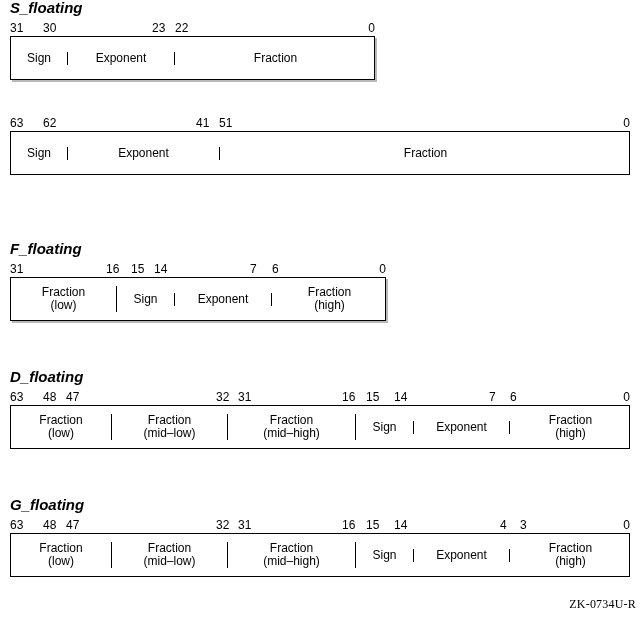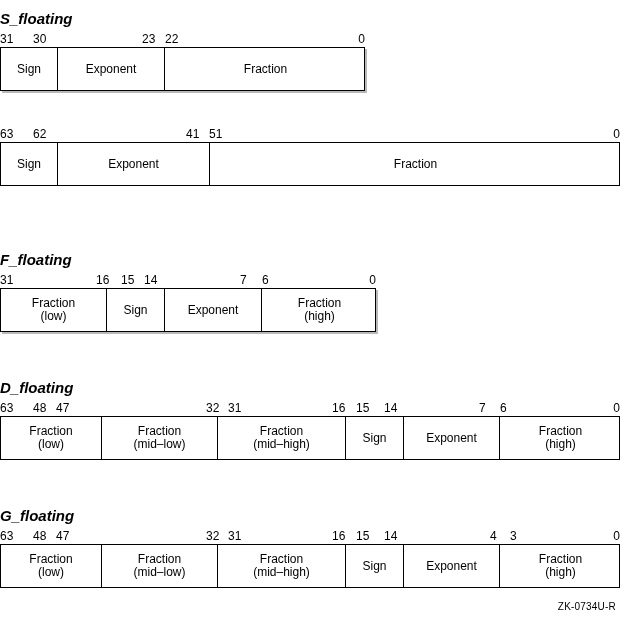--- a/index.html
+++ b/index.html
@@ -15,22 +15,21 @@
     position: relative;
     overflow: hidden;
   }
   .page {
     position: relative;
     width: 640px;
     height: 620px;
   }
   .fmt-block {
     position: absolute;
-    left: 0;
-    margin-top: 11px;
+    left: 10px;
   }
   .fmt-title {
     font-style: italic;
     font-weight: bold;
     font-size: 15px;
     letter-spacing: 0px;
     margin: 0 0 6px 0;
     line-height: 16px;
   }
   .bits-row {
@@ -51,20 +50,21 @@
     text-align: right;
   }
   .diagram {
     position: relative;
     border: 1.3px solid #000000;
     background: #ffffff;
     box-sizing: border-box;
     display: flex;
     height: 44px;
     box-shadow: 2px 2px 0 0 #b9b9b9;
+    align-items: center;
   }
   .diagram.noshadow {
     box-shadow: none;
   }
   .cell {
     box-sizing: border-box;
     border-right: 1.3px solid #000000;
     display: flex;
     align-items: center;
     justify-content: center;
@@ -72,25 +72,26 @@
     font-size: 12px;
     line-height: 13px;
     overflow: hidden;
     white-space: pre-line;
   }
   .cell:last-child {
     border-right: none;
   }
   .footer-code {
     position: absolute;
-    right: 24px;
+    right: 4px;
     bottom: 8px;
-    font-size: 10px;
+    font-size: 12px;
     letter-spacing: 0.2px;
     color: #000000;
+    font-family: Liberation Serif, serif;
   }
 </style>
 </head>
 <body>
 
 <div class="page">
   <div id="formats-root">
       <div class="fmt-block" style="top: 0px; width: 365px;">
         <div class="fmt-title">S_floating</div>
         <div class="bits-row">

